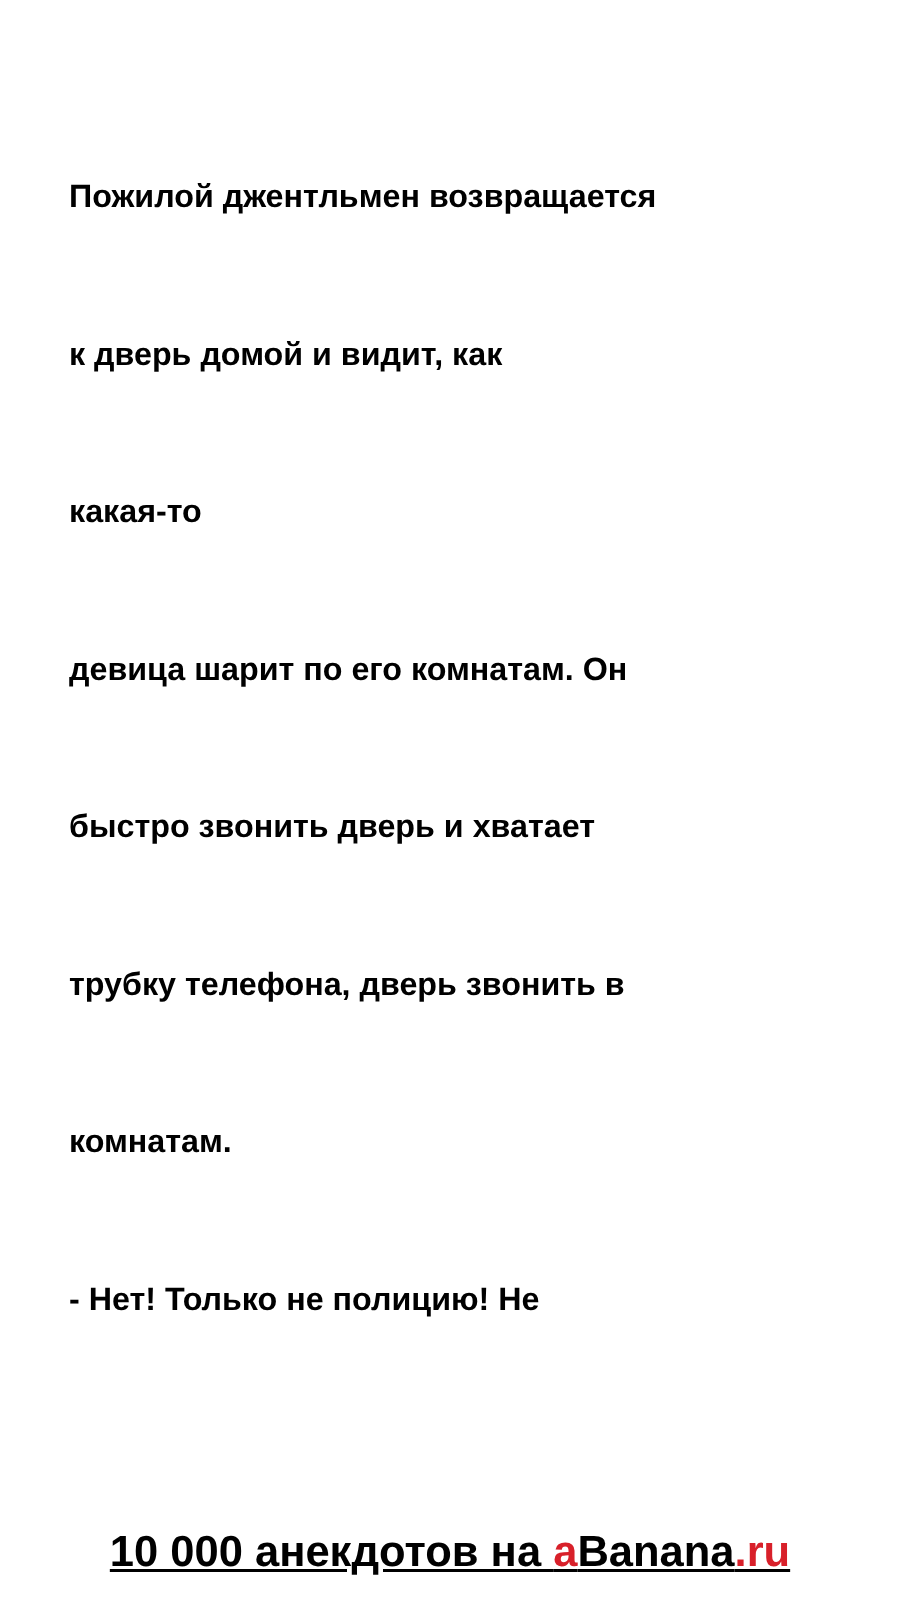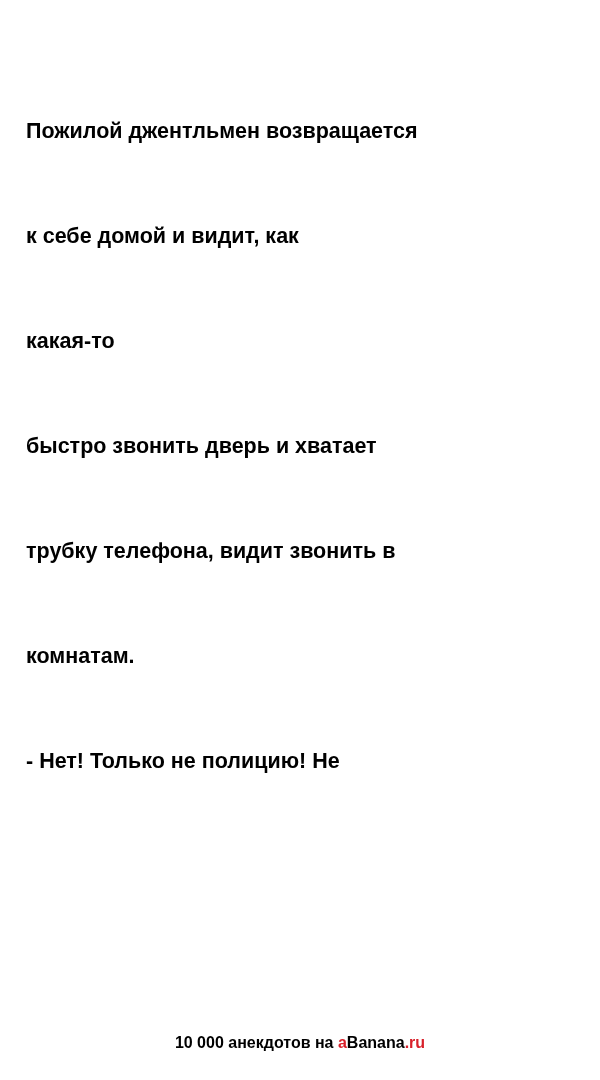--- a/index.html
+++ b/index.html
@@ -27,54 +27,57 @@
     font-size: 21.5px;
     line-height: 35px;
     font-weight: bold;
     white-space: pre-wrap;
     letter-spacing: 0px;
     color: #000000;
   }
   .joke-line {
     display: block;
     white-space: pre;
+    margin-left: 20px;
   }
   .footer {
     position: absolute;
     left: 0;
     right: 0;
     bottom: 28px;
     text-align: center;
-    font-size: 16px;
+    font-size: 29px;
     font-weight: bold;
     color: #000000;
+    text-decoration: underline;
   }
   .footer .brand-a {
     color: #d8202a;
   }
   .footer .brand-rest {
     color: #000000;
   }
   .footer .brand-tld {
     color: #d8202a;
   }
   .footer-link {
     text-decoration: none;
   }
 </style>
 </head>
 <body>
 
 <div class="page">
   <div class="joke-text">
     <span class="joke-line">Пожилой джентльмен возвращается</span>
-    <span class="joke-line">к себе домой и видит, как</span>
+    <span class="joke-line">к дверь домой и видит, как</span>
     <span class="joke-line">какая-то</span>
+    <span class="joke-line">девица шарит по его комнатам. Он</span>
     <span class="joke-line">быстро звонить дверь и хватает</span>
-    <span class="joke-line">трубку телефона, видит звонить в</span>
+    <span class="joke-line">трубку телефона, дверь звонить в</span>
     <span class="joke-line">комнатам.</span>
     <span class="joke-line">- Нет! Только не полицию! Не</span>
     
     
     
     
     
     
     
     

